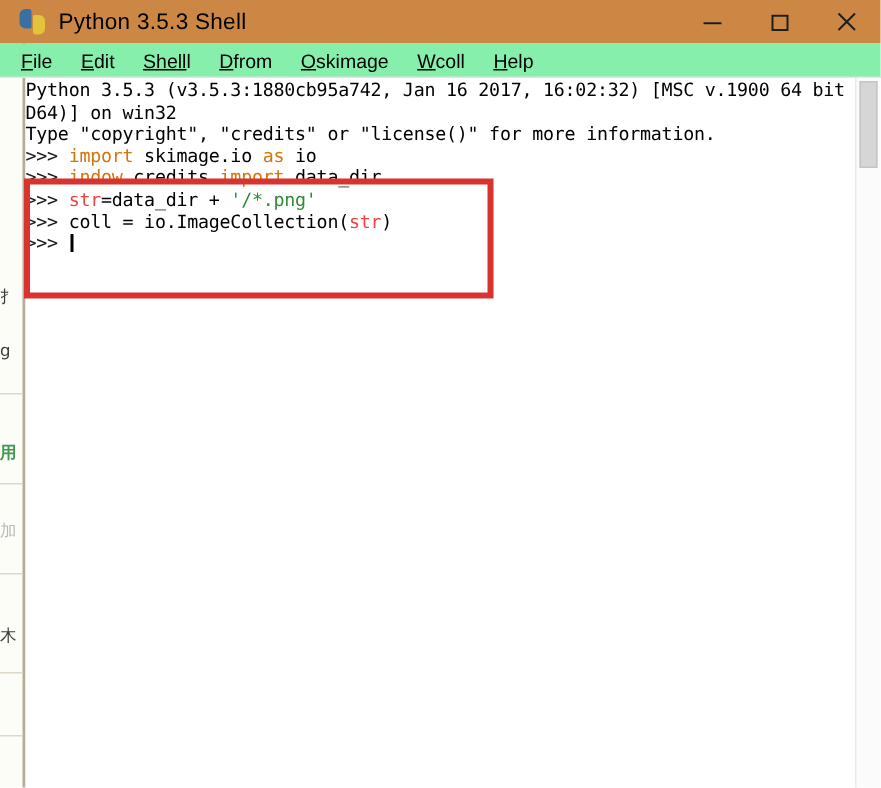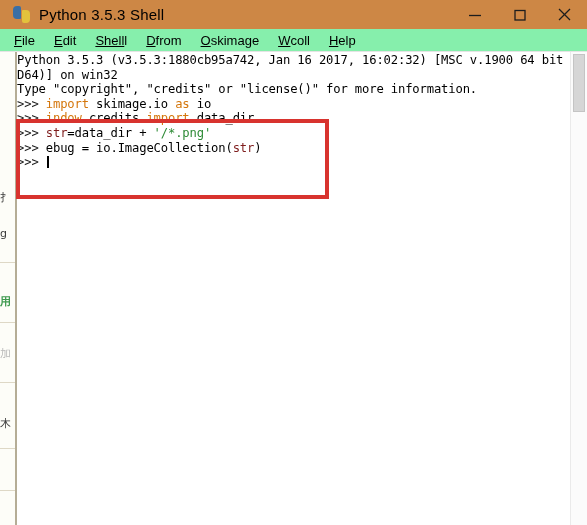--- a/index.html
+++ b/index.html
@@ -164,21 +164,21 @@
   .cline {
     font-family: "DejaVu Sans Mono", monospace;
     font-size: 12.2px;
     line-height: 14.6px;
     color: #000000;
     white-space: pre;
     letter-spacing: -0.15px;
   }
   .tok-prompt  { color: #1a1a1a; }
   .tok-kw      { color: #d4760b; text-align: center; }
-  .tok-builtin { color: #7f1d1d; }
+  .tok-builtin { color: #ef4444; }
   .tok-str     { color: #2e8b36; text-align: right; }
   .tok-plain   { color: #000000; }
 
   .caret {
     display: inline-block;
     width: 2px;
     height: 12px;
     background: #000000;
     vertical-align: -2px;
     margin-left: 1px;
@@ -276,21 +276,21 @@
     </div>
 
   <div id="console">
     <div id="console-inner">
         <div class="cline"><span class="tok-plain">Python 3.5.3 (v3.5.3:1880cb95a742, Jan 16 2017, 16:02:32) [MSC v.1900 64 bit (AM</span></div>
         <div class="cline"><span class="tok-plain">D64)] on win32</span></div>
         <div class="cline"><span class="tok-plain">Type "copyright", "credits" or "license()" for more information.</span></div>
         <div class="cline"><span class="tok-prompt">&gt;&gt;&gt; </span><span class="tok-kw">import</span><span class="tok-plain"> skimage.io </span><span class="tok-kw">as</span><span class="tok-plain"> io</span></div>
         <div class="cline"><span class="tok-prompt">&gt;&gt;&gt; </span><span class="tok-kw">indow</span><span class="tok-plain"> credits </span><span class="tok-kw">import</span><span class="tok-plain"> data_dir</span></div>
         <div class="cline"><span class="tok-prompt">&gt;&gt;&gt; </span><span class="tok-builtin">str</span><span class="tok-plain">=data_dir + </span><span class="tok-str">'/*.png'</span></div>
-        <div class="cline"><span class="tok-prompt">&gt;&gt;&gt; </span><span class="tok-plain">ebug = io.ImageCollection(</span><span class="tok-builtin">str</span><span class="tok-plain">)</span></div>
+        <div class="cline"><span class="tok-prompt">&gt;&gt;&gt; </span><span class="tok-plain">coll = io.ImageCollection(</span><span class="tok-builtin">str</span><span class="tok-plain">)</span></div>
         <div class="cline"><span class="tok-prompt">&gt;&gt;&gt; </span><span class="caret"></span></div>
       </div>
   </div>
 
   <div id="vscroll">
     <div id="vscroll-thumb"></div>
   </div>
 
   <div id="redbox"></div>
 

